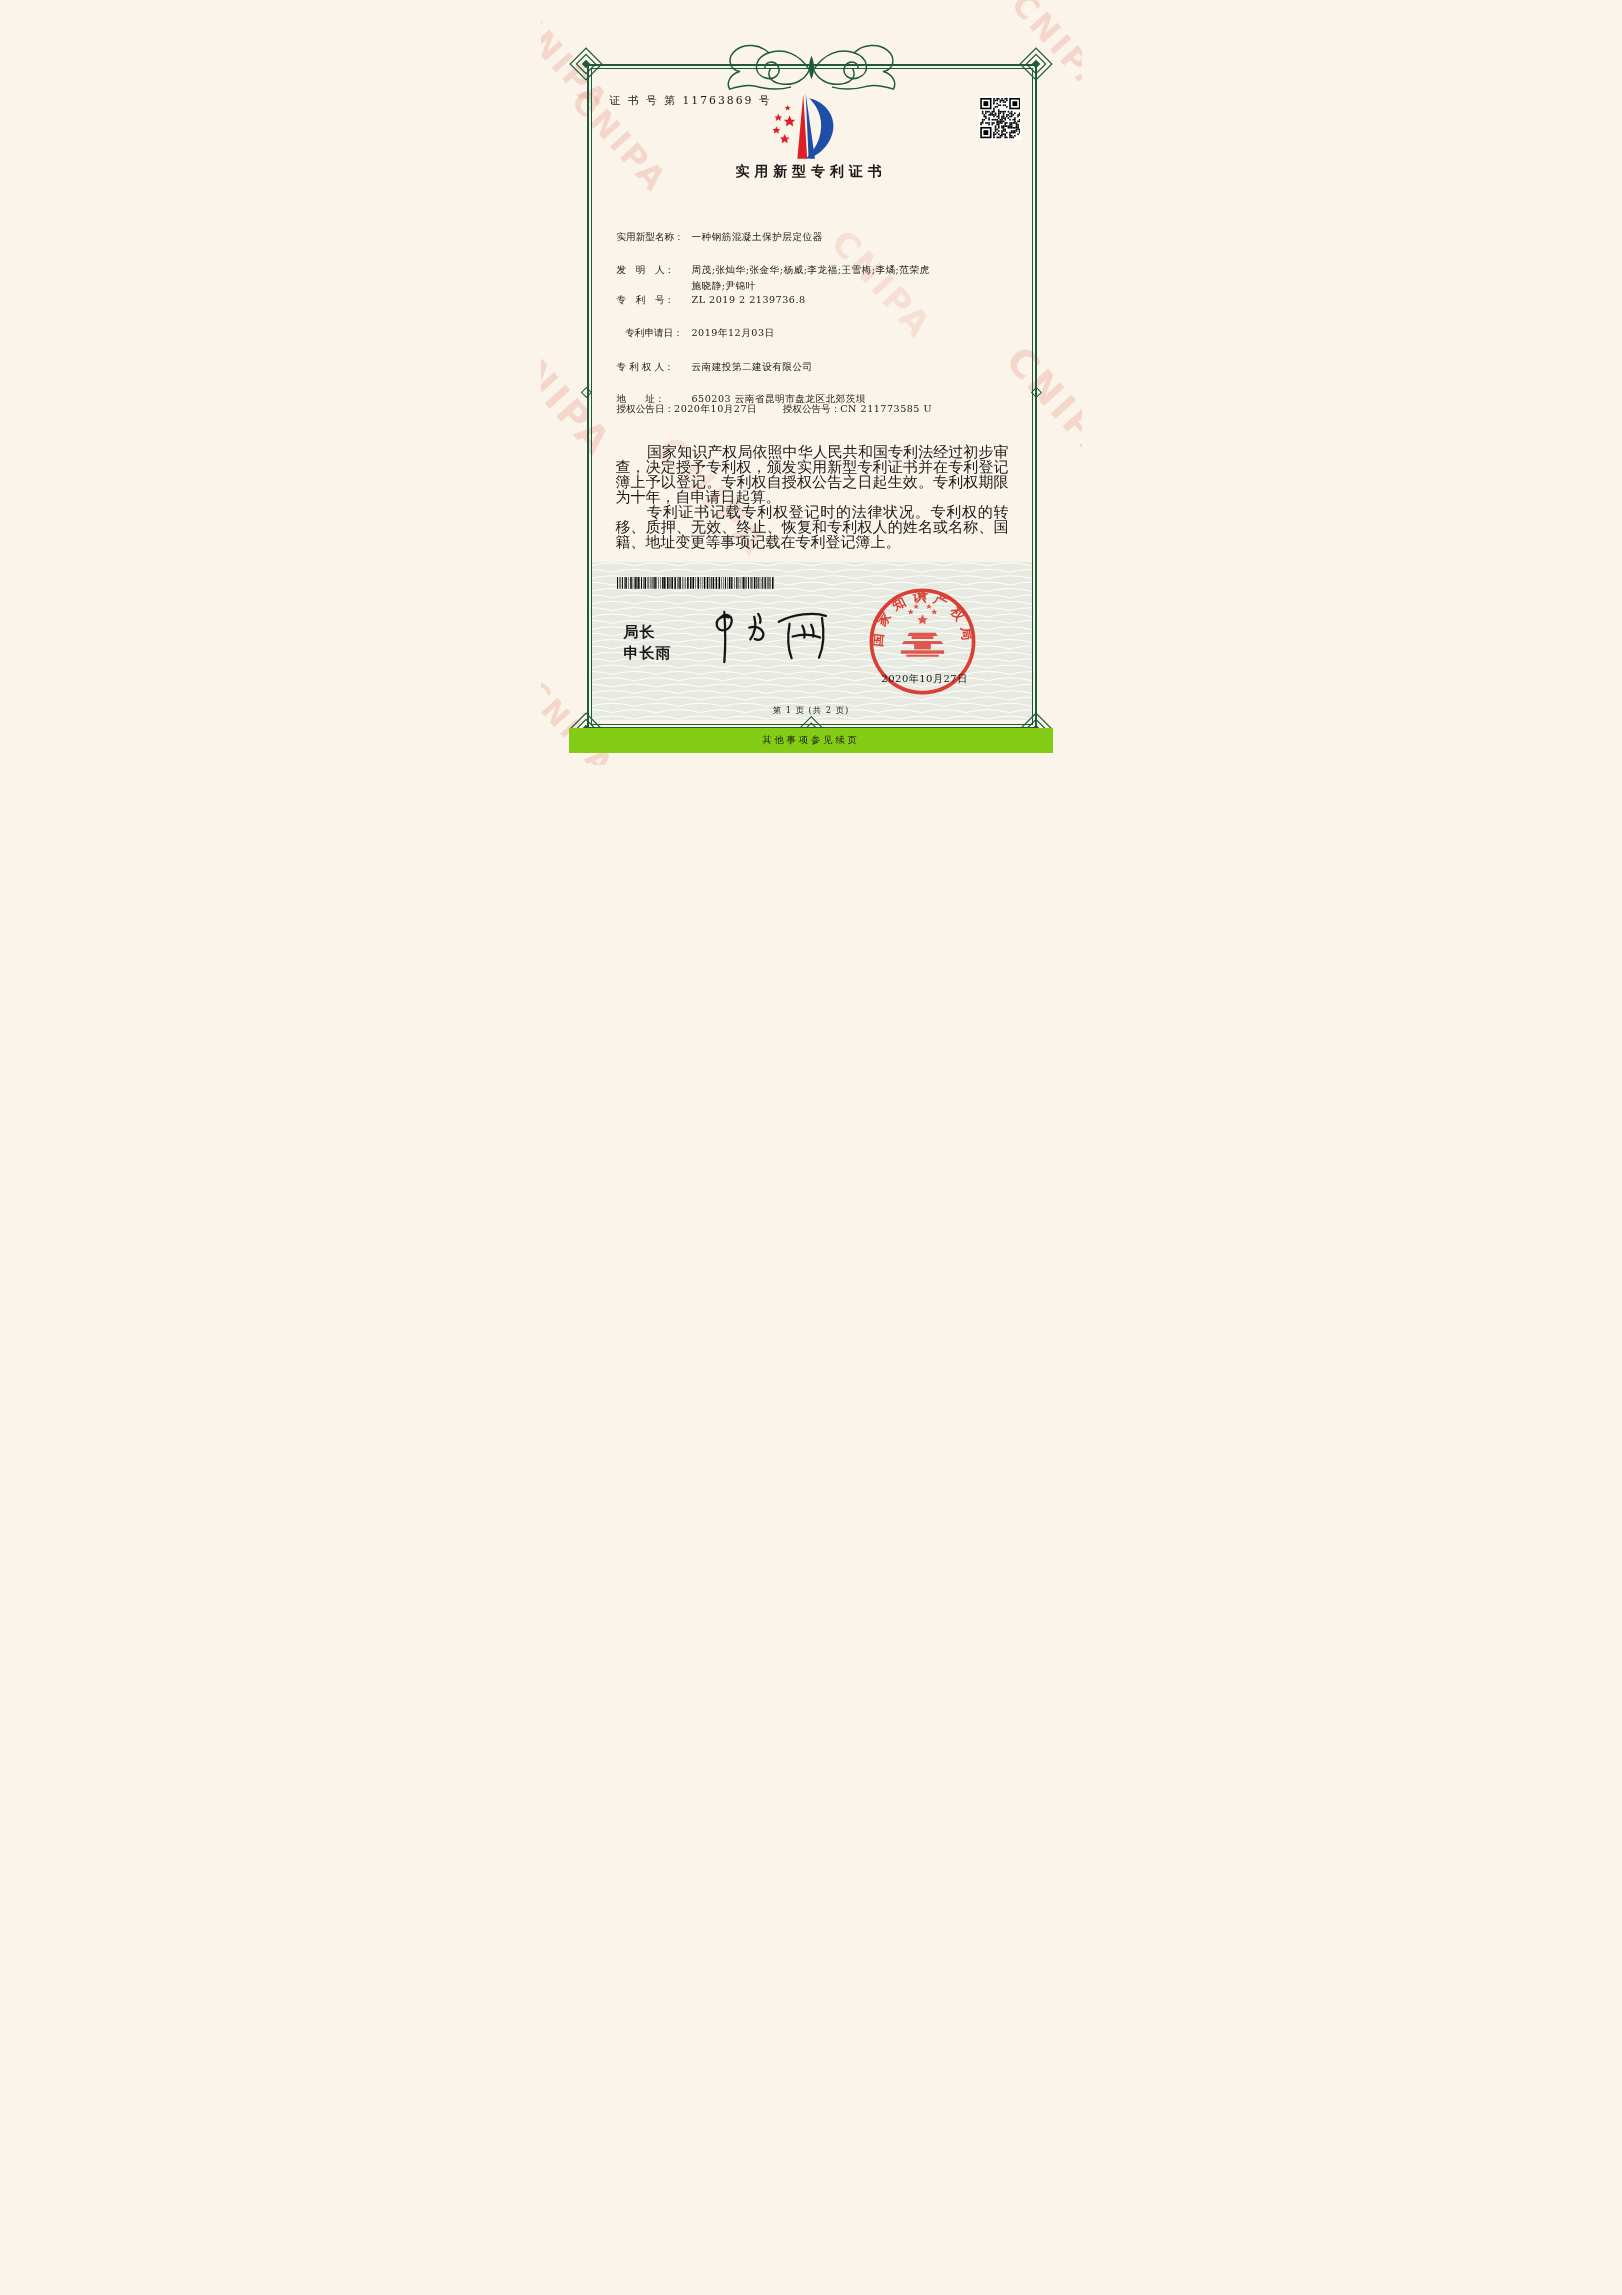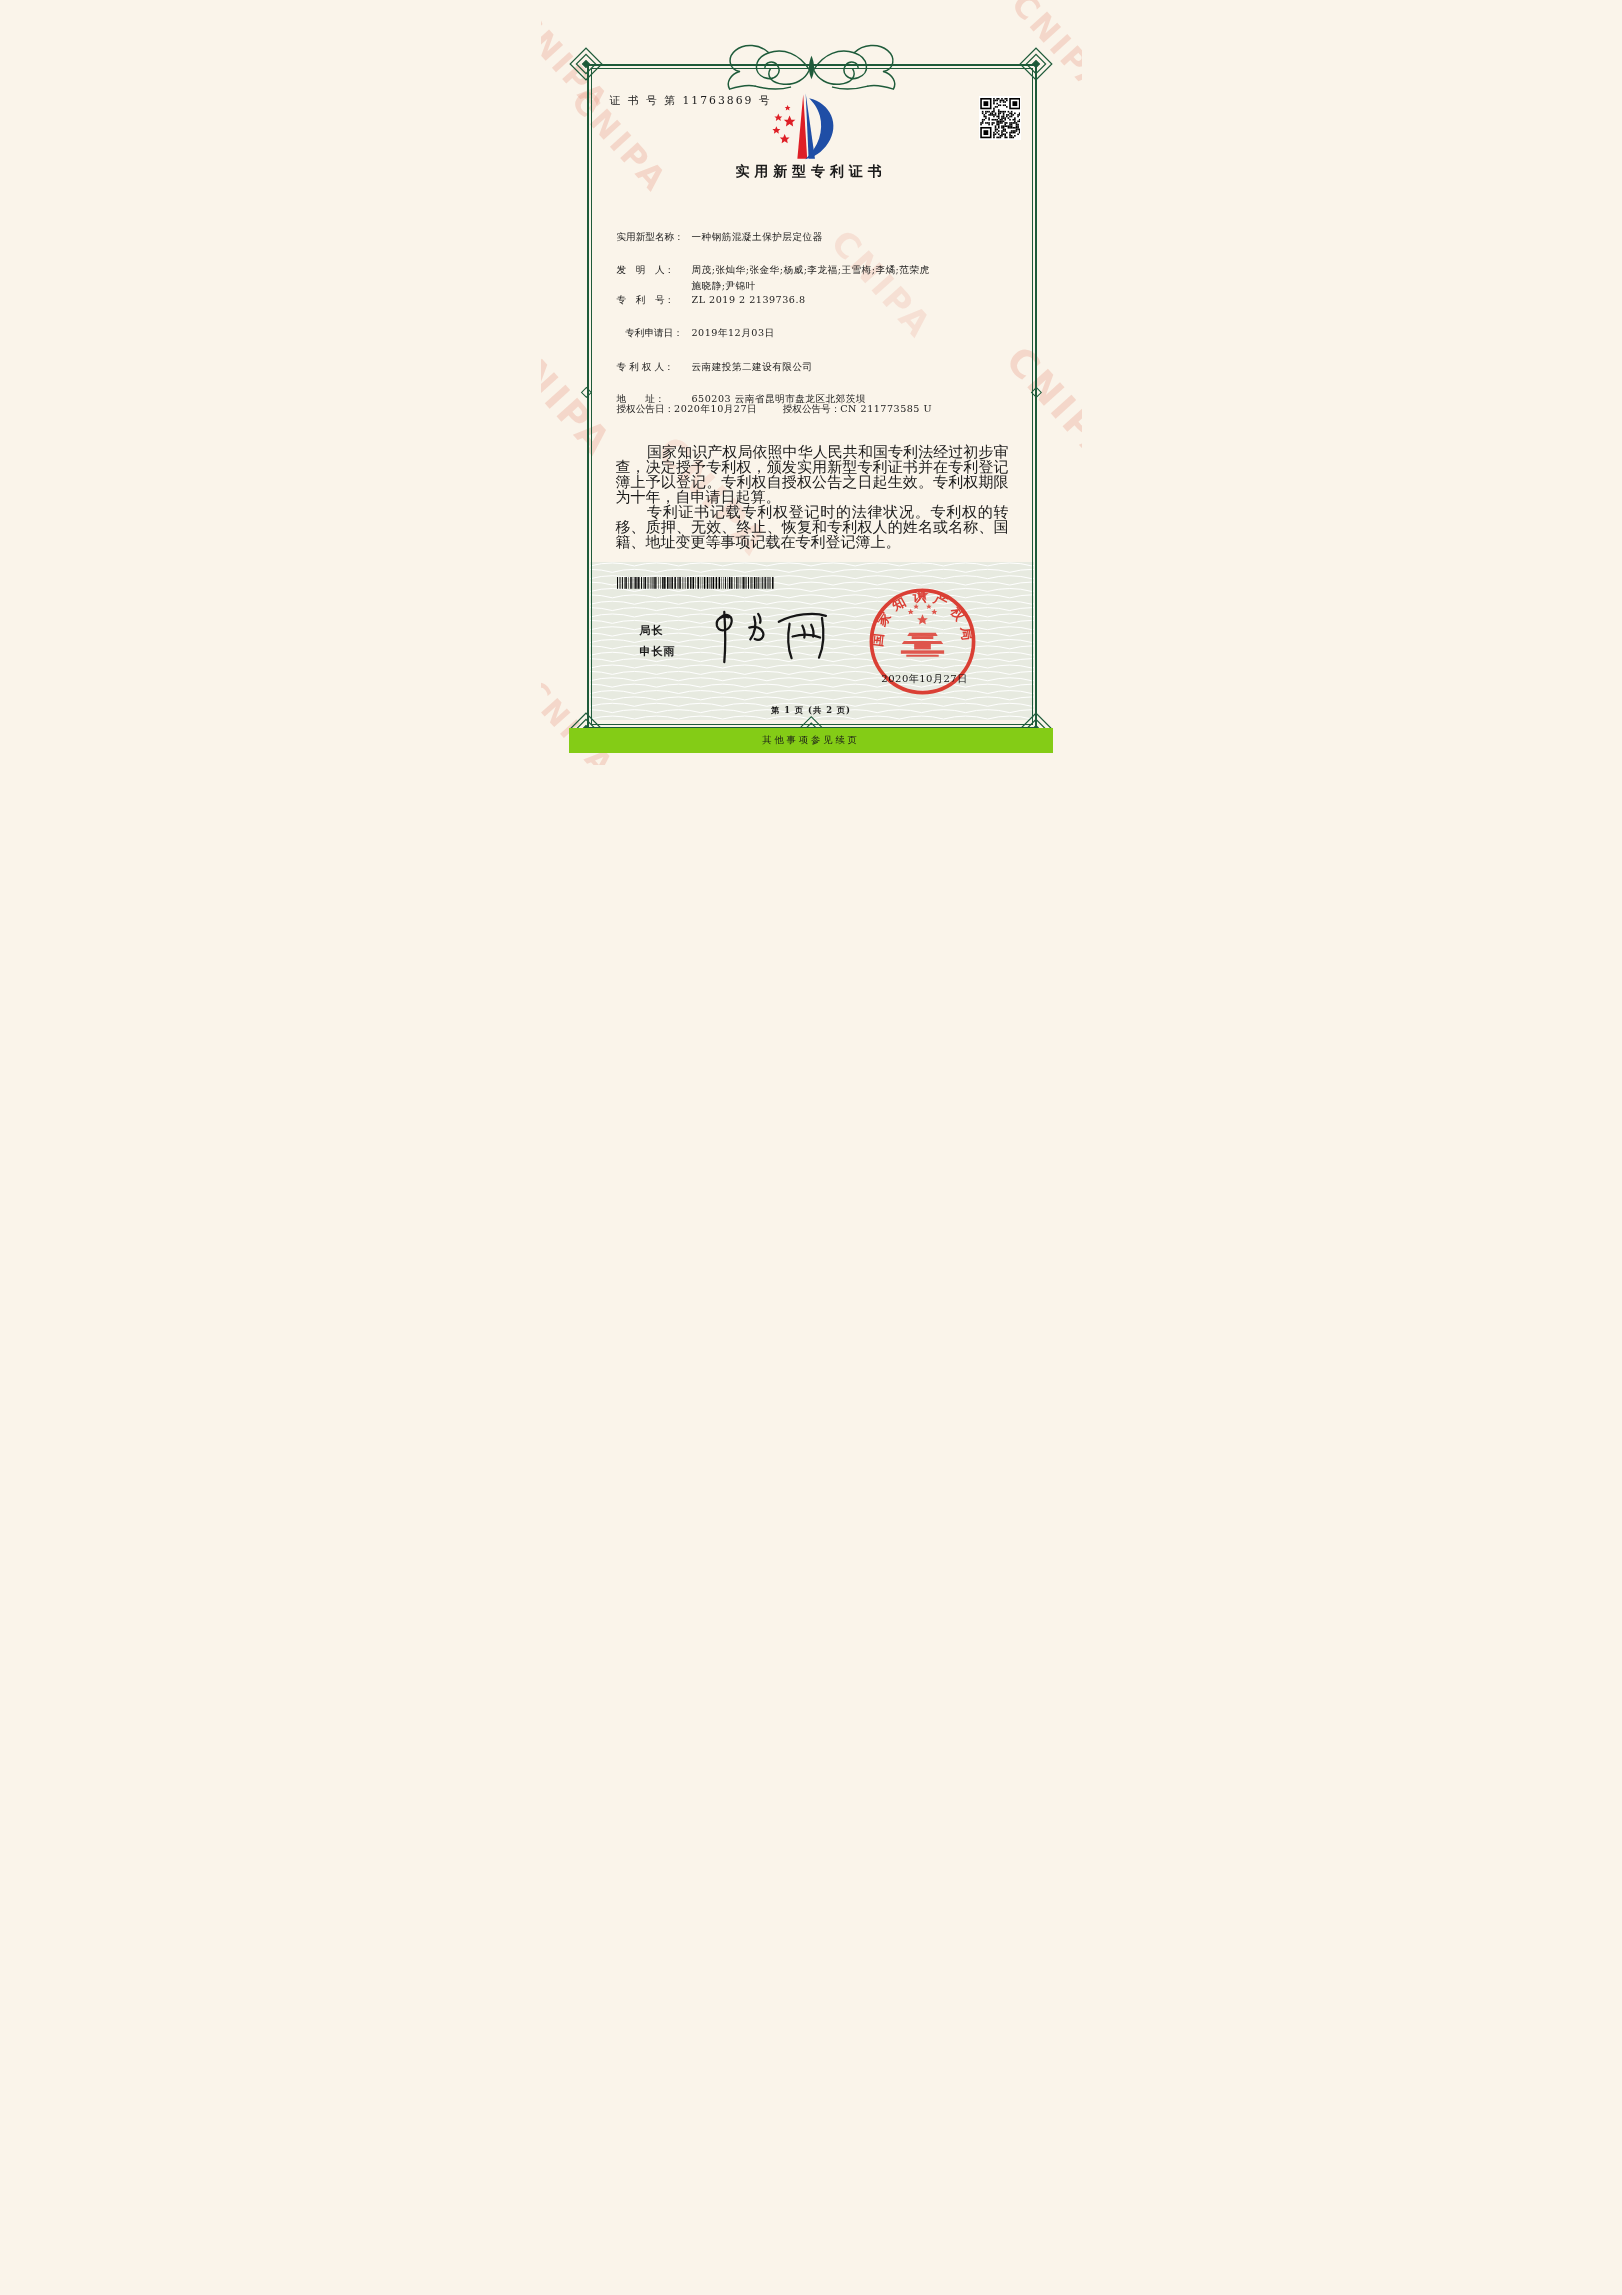--- a/index.html
+++ b/index.html
@@ -21,27 +21,27 @@
   .qr{position:absolute;left:438px;top:96px;width:42px;height:44px;background:#fff;padding:1px;box-sizing:border-box;z-index:5;}
   .title{position:absolute;left:0;right:0;top:163px;text-align:center;font-size:14px;font-weight:bold;letter-spacing:4.9px;z-index:5;}
   .field{position:absolute;left:76px;font-size:9.6px;z-index:5;white-space:nowrap;}
   .field .lab{display:inline-block;width:75px;}
   .field .val{letter-spacing:0.5px;margin-top:26px;}
   .grant2{margin-left:25.5px;}
   .paras{position:absolute;left:75px;width:393px;top:445px;font-size:15px;line-height:15px;
          text-align:justify;z-index:5;}
   .paras p{margin:0;text-indent:2.1em;}
   .barcode{position:absolute;left:76px;top:577px;z-index:5;}
-  .sig-label{position:absolute;left:99px;font-size:11px;font-weight:600;
+  .sig-label{position:absolute;left:83px;font-size:15px;font-weight:600;
              font-family:Liberation Mono, monospace;z-index:5;letter-spacing:1px;}
   .signature{position:absolute;left:164px;top:610px;z-index:5;}
   .seal{position:absolute;left:325px;top:585px;z-index:6;}
   .seal-date{position:absolute;left:340px;top:672px;width:88px;text-align:center;
              font-size:10px;letter-spacing:0.5px;color:#111;z-index:7;}
-  .footer-page{position:absolute;left:0;right:0;top:705px;text-align:center;font-size:8.3px;letter-spacing:1px;z-index:5;font-weight:bold;}
+  .footer-page{position:absolute;left:0;right:0;top:705px;text-align:center;font-size:8.3px;letter-spacing:1px;z-index:5;}
   .cont-strip{position:absolute;left:28.5px;right:28.5px;top:728px;height:25px;background:#84cc16;z-index:5;
               display:flex;align-items:center;justify-content:center;}
   .cont-note{font-size:9.3px;letter-spacing:2.9px;}
 </style>
 </head>
 <body>
 
 <div class="page">
 
   <span class="wm" style="left:-6.9px;top:2.9px;font-size:32px;">CNIPA</span>

